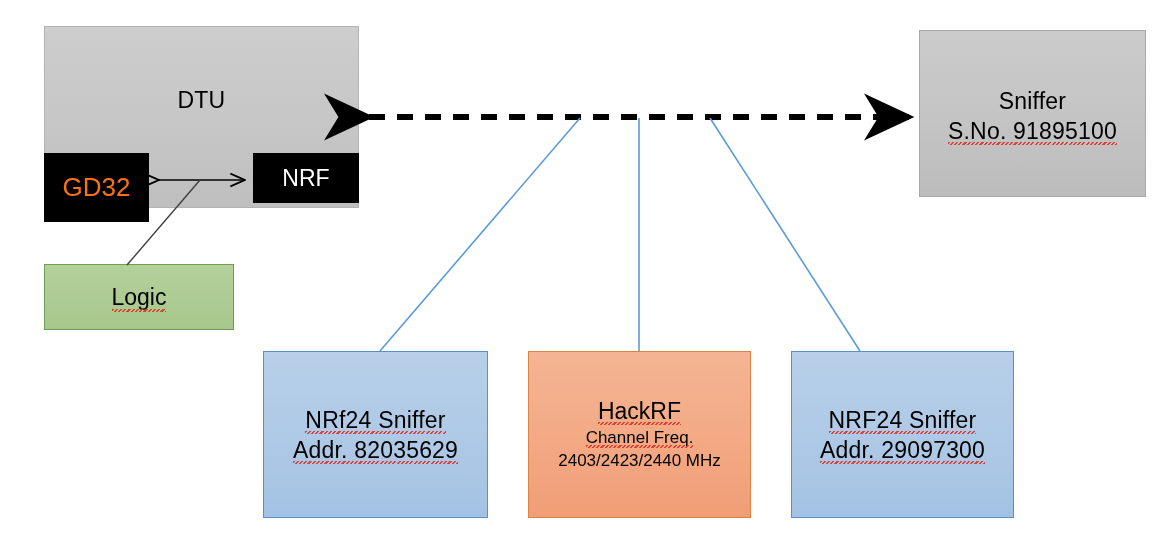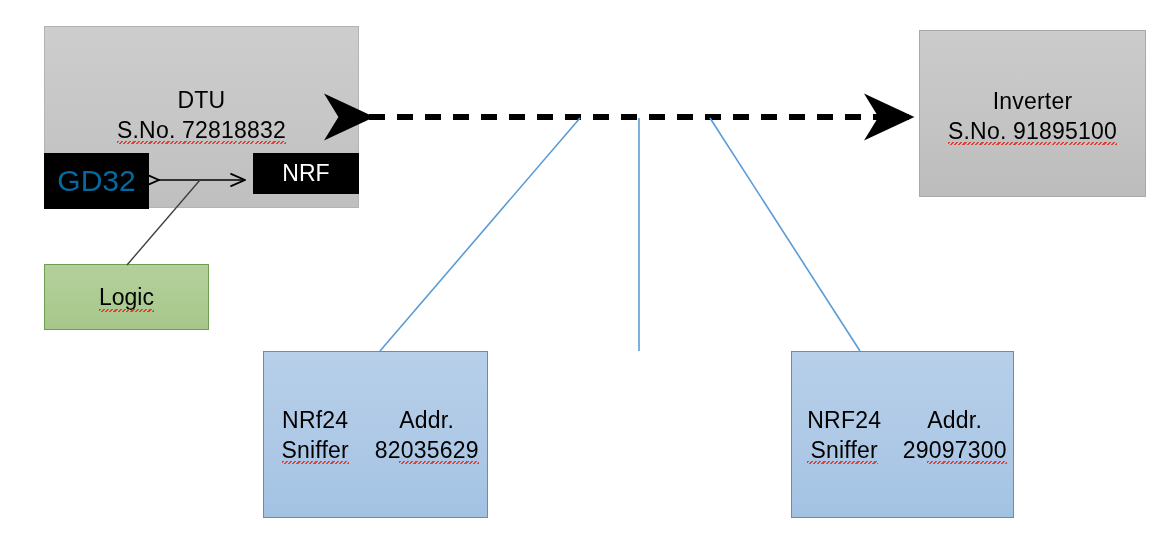--- a/index.html
+++ b/index.html
@@ -42,46 +42,46 @@
   .spell::after {
     content: "";
     position: absolute;
     left: 0; right: 0; bottom: -1px;
     height: 3px;
     background-image: repeating-linear-gradient(135deg,#e03a2f 0 1.5px, transparent 1.5px 3px);
     opacity: .95;
   }
   
   #gd32-box {
-    left: 20px; top: 153px; width: 105px; height: 56px;
+    left: 20px; top: 153px; width: 105px; height: 69px;
     background: #000000;
-    color: #0369a1;
-    font-size: 30px;
+    color: #f97316;
+    font-size: 26px;
   }
   #nrf-box {
-    left: 229px; top: 153px; width: 106px; height: 41px;
+    left: 229px; top: 153px; width: 106px; height: 50px;
     background: #000000;
     color: #ffffff;
     font-size: 23px;
     text-align: right;
   }
   
   #inverter-box {
     left: 895px; top: 30px; width: 227px; height: 167px;
     background: linear-gradient(to bottom, #cbcbcb 0%, #c4c4c4 55%, #bcbcbc 100%);
     border: 1px solid #a9a9a9;
   }
   #inverter-label-wrap {
     position: absolute;
     left: 0; right: 0; top: 55px;
     display: flex; flex-direction: column; align-items: center;
   }
   
   #logic-box {
-    left: 20px; top: 264px; width: 165px; height: 66px;
+    left: 20px; top: 264px; width: 190px; height: 66px;
     background: linear-gradient(to bottom, #b3d09a 0%, #accb92 60%, #a6c78c 100%);
     border: 1px solid #6f9e52;
     font-size: 23px;
   }
   
   #nrf24-left-box {
     left: 239px; top: 351px; width: 225px; height: 167px;
     background: linear-gradient(to bottom, #b7cfe9 0%, #aec9e6 55%, #a3c2e3 100%);
     border: 1px solid #5b8fc9;
   }
@@ -89,69 +89,75 @@
     left: 504px; top: 351px; width: 223px; height: 167px;
     background: linear-gradient(to bottom, #f4b493 0%, #f3a984 55%, #f09e76 100%);
     border: 1px solid #dd8247;
   }
   #nrf24-right-box {
     left: 767px; top: 351px; width: 223px; height: 167px;
     background: linear-gradient(to bottom, #b7cfe9 0%, #aec9e6 55%, #a3c2e3 100%);
     border: 1px solid #5b8fc9;
   }
   .twoline {
-    display: flex; flex-direction: row; align-items: center;
+    display: flex; flex-direction: column; align-items: center;
   }
   .hack-title { font-size: 23px; line-height: 29px; }
   .hack-sub { font-size: 17px; line-height: 23px; }
   svg.overlay {
     position: absolute;
     left: 0; top: 0;
     width: 1157px; height: 543px;
     pointer-events: none;
   }
 </style>
 </head>
 <body>
 
 <div id="canvas">
 
   <div class="box" id="dtu-box">
     <div id="dtu-label-wrap">
       <div class="big-line">DTU</div>
-      <div class="big-line"><span class="spell">S.No. 72818832</span></div>
     </div>
   </div>
 
   <div class="box" id="gd32-box">
     <span>GD32</span>
   </div>
 
   <div class="box" id="nrf-box">
     <span>NRF</span>
   </div>
 
   <div class="box" id="inverter-box">
     <div id="inverter-label-wrap">
-      <div class="big-line">Inverter</div>
+      <div class="big-line">Sniffer</div>
       <div class="big-line"><span class="spell">S.No. 91895100</span></div>
     </div>
   </div>
 
   <div class="box" id="logic-box">
     <span class="spell">Logic</span>
   </div>
 
   <div class="box" id="nrf24-left-box">
     <div class="twoline">
       <div class="big-line"><span class="spell">NRf24 Sniffer</span></div>
       <div class="big-line"><span class="spell">Addr. 82035629</span></div>
     </div>
   </div>
 
+  <div class="box" id="hackrf-box">
+    <div class="twoline">
+      <div class="hack-title"><span class="spell">HackRF</span></div>
+      <div class="hack-sub"><span class="spell">Channel Freq.</span></div>
+      <div class="hack-sub">2403/2423/2440 MHz</div>
+    </div>
+  </div>
 
   <div class="box" id="nrf24-right-box">
     <div class="twoline">
       <div class="big-line"><span class="spell">NRF24 Sniffer</span></div>
       <div class="big-line"><span class="spell">Addr. 29097300</span></div>
     </div>
   </div>
 
   <svg class="overlay" viewBox="0 0 1157 543">
     <defs>

